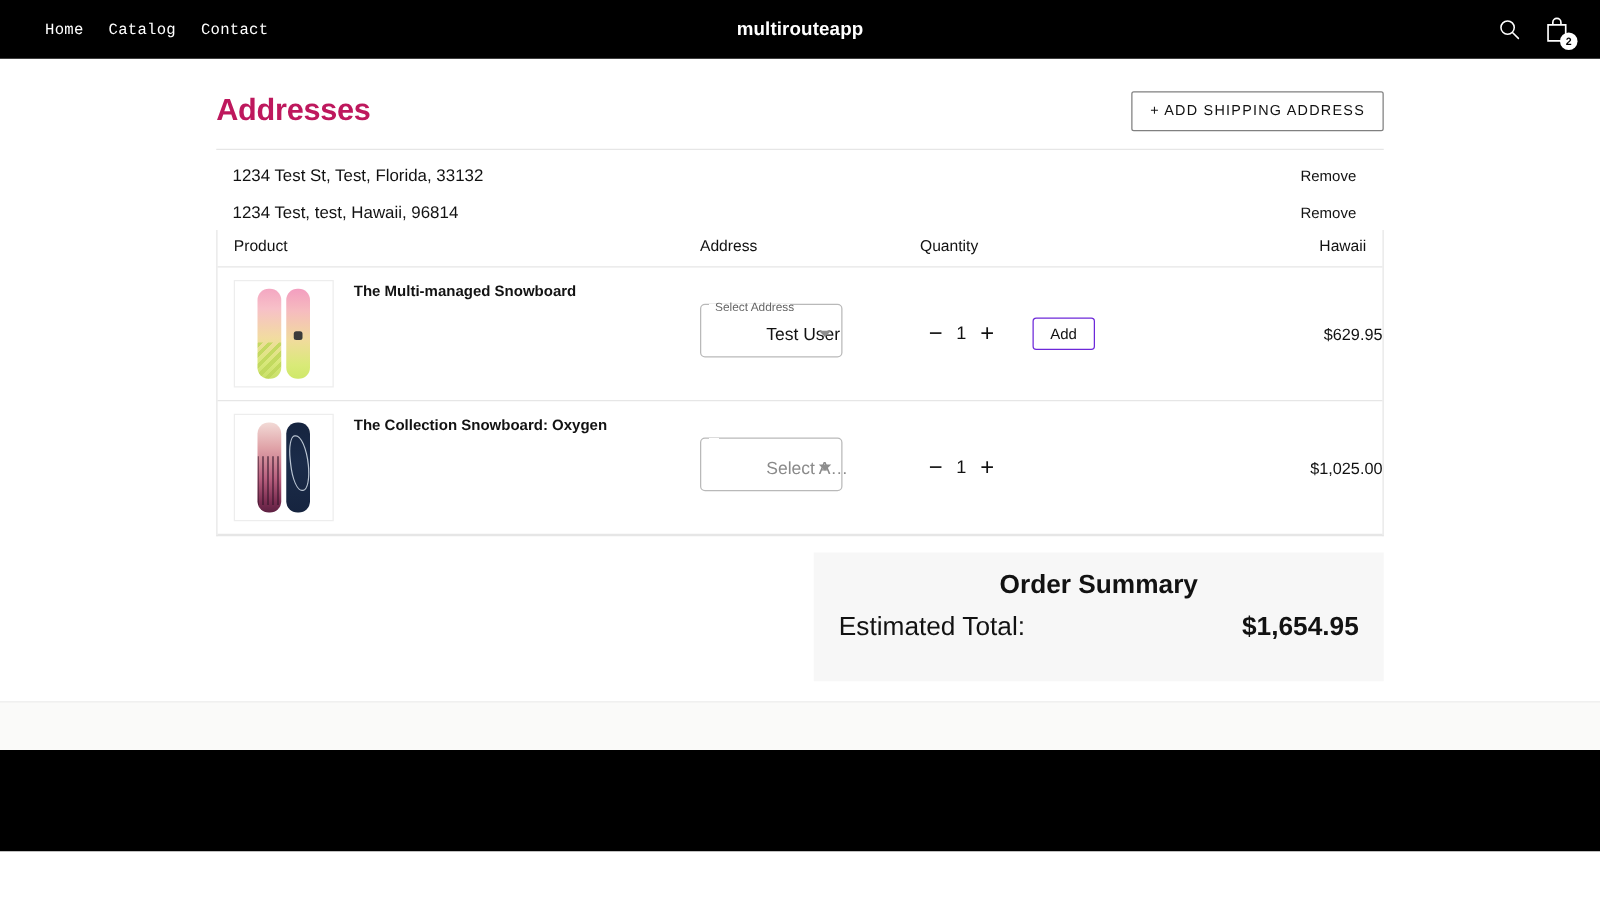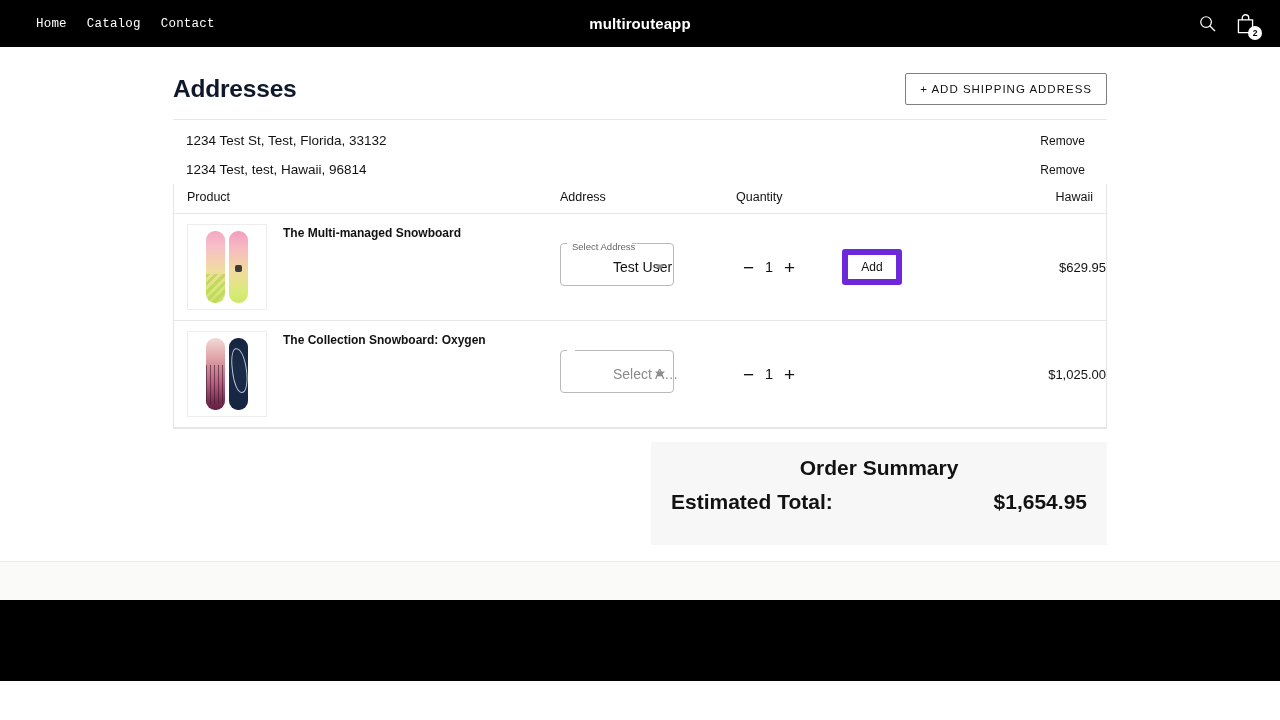--- a/index.html
+++ b/index.html
@@ -82,21 +82,21 @@
     display: flex;
     align-items: center;
     justify-content: space-between;
     padding-bottom: 14px;
   }
   h1.section-title {
     margin: 0;
     font-size: 24.5px;
     font-weight: 700;
     letter-spacing: -.2px;
-    color: #0f172a;
+    color: #be185d;
   }
   .btn-outline {
     background: #ffffff;
     border: 1px solid #808080;
     border-radius: 2px;
     padding: 9px 14px;
     font-size: 11.5px;
     letter-spacing: 1px;
     color: #121212;
     cursor: pointer;
@@ -289,23 +289,23 @@
     color: #121212; padding: 0 7px;
     font-family: inherit;
   }
   .qty-val {
     font-size: 14.5px;
     color: #121212;
     min-width: 16px;
     text-align: center;
   }
   .add-btn {
-    margin-left: 40px;
-    background: #ffffff;
-    border: 6px solid #6d28d9;
+    margin-left: 24px;
+    background: #ffffff;
+    border: 1px solid #6d28d9;
     border-radius: 3px;
     font-size: 12px;
     color: #121212;
     padding: 5px 13px;
     cursor: pointer;
     font-family: inherit;
   }
   .total-cell {
     text-align: right;
     padding-right: 13px;
@@ -330,21 +330,21 @@
     font-weight: 700;
     color: #121212;
     margin: 0 0 10px 0;
   }
   .summary-row {
     display: flex;
     align-items: baseline;
     justify-content: space-between;
     margin-bottom: 13px;
   }
-  .summary-label { font-size: 21px; color: #121212; font-weight: bold; }
+  .summary-label { font-size: 21px; color: #121212; }
   .summary-amount { font-size: 21px; font-weight: 700; color: #121212; }
   .continue-btn {
     width: 100%;
     background: #ffffff;
     border: 1px solid #6f6f6f;
     border-radius: 2px;
     padding: 11px 0;
     font-size: 13px;
     letter-spacing: 1.3px;
     color: #121212;

